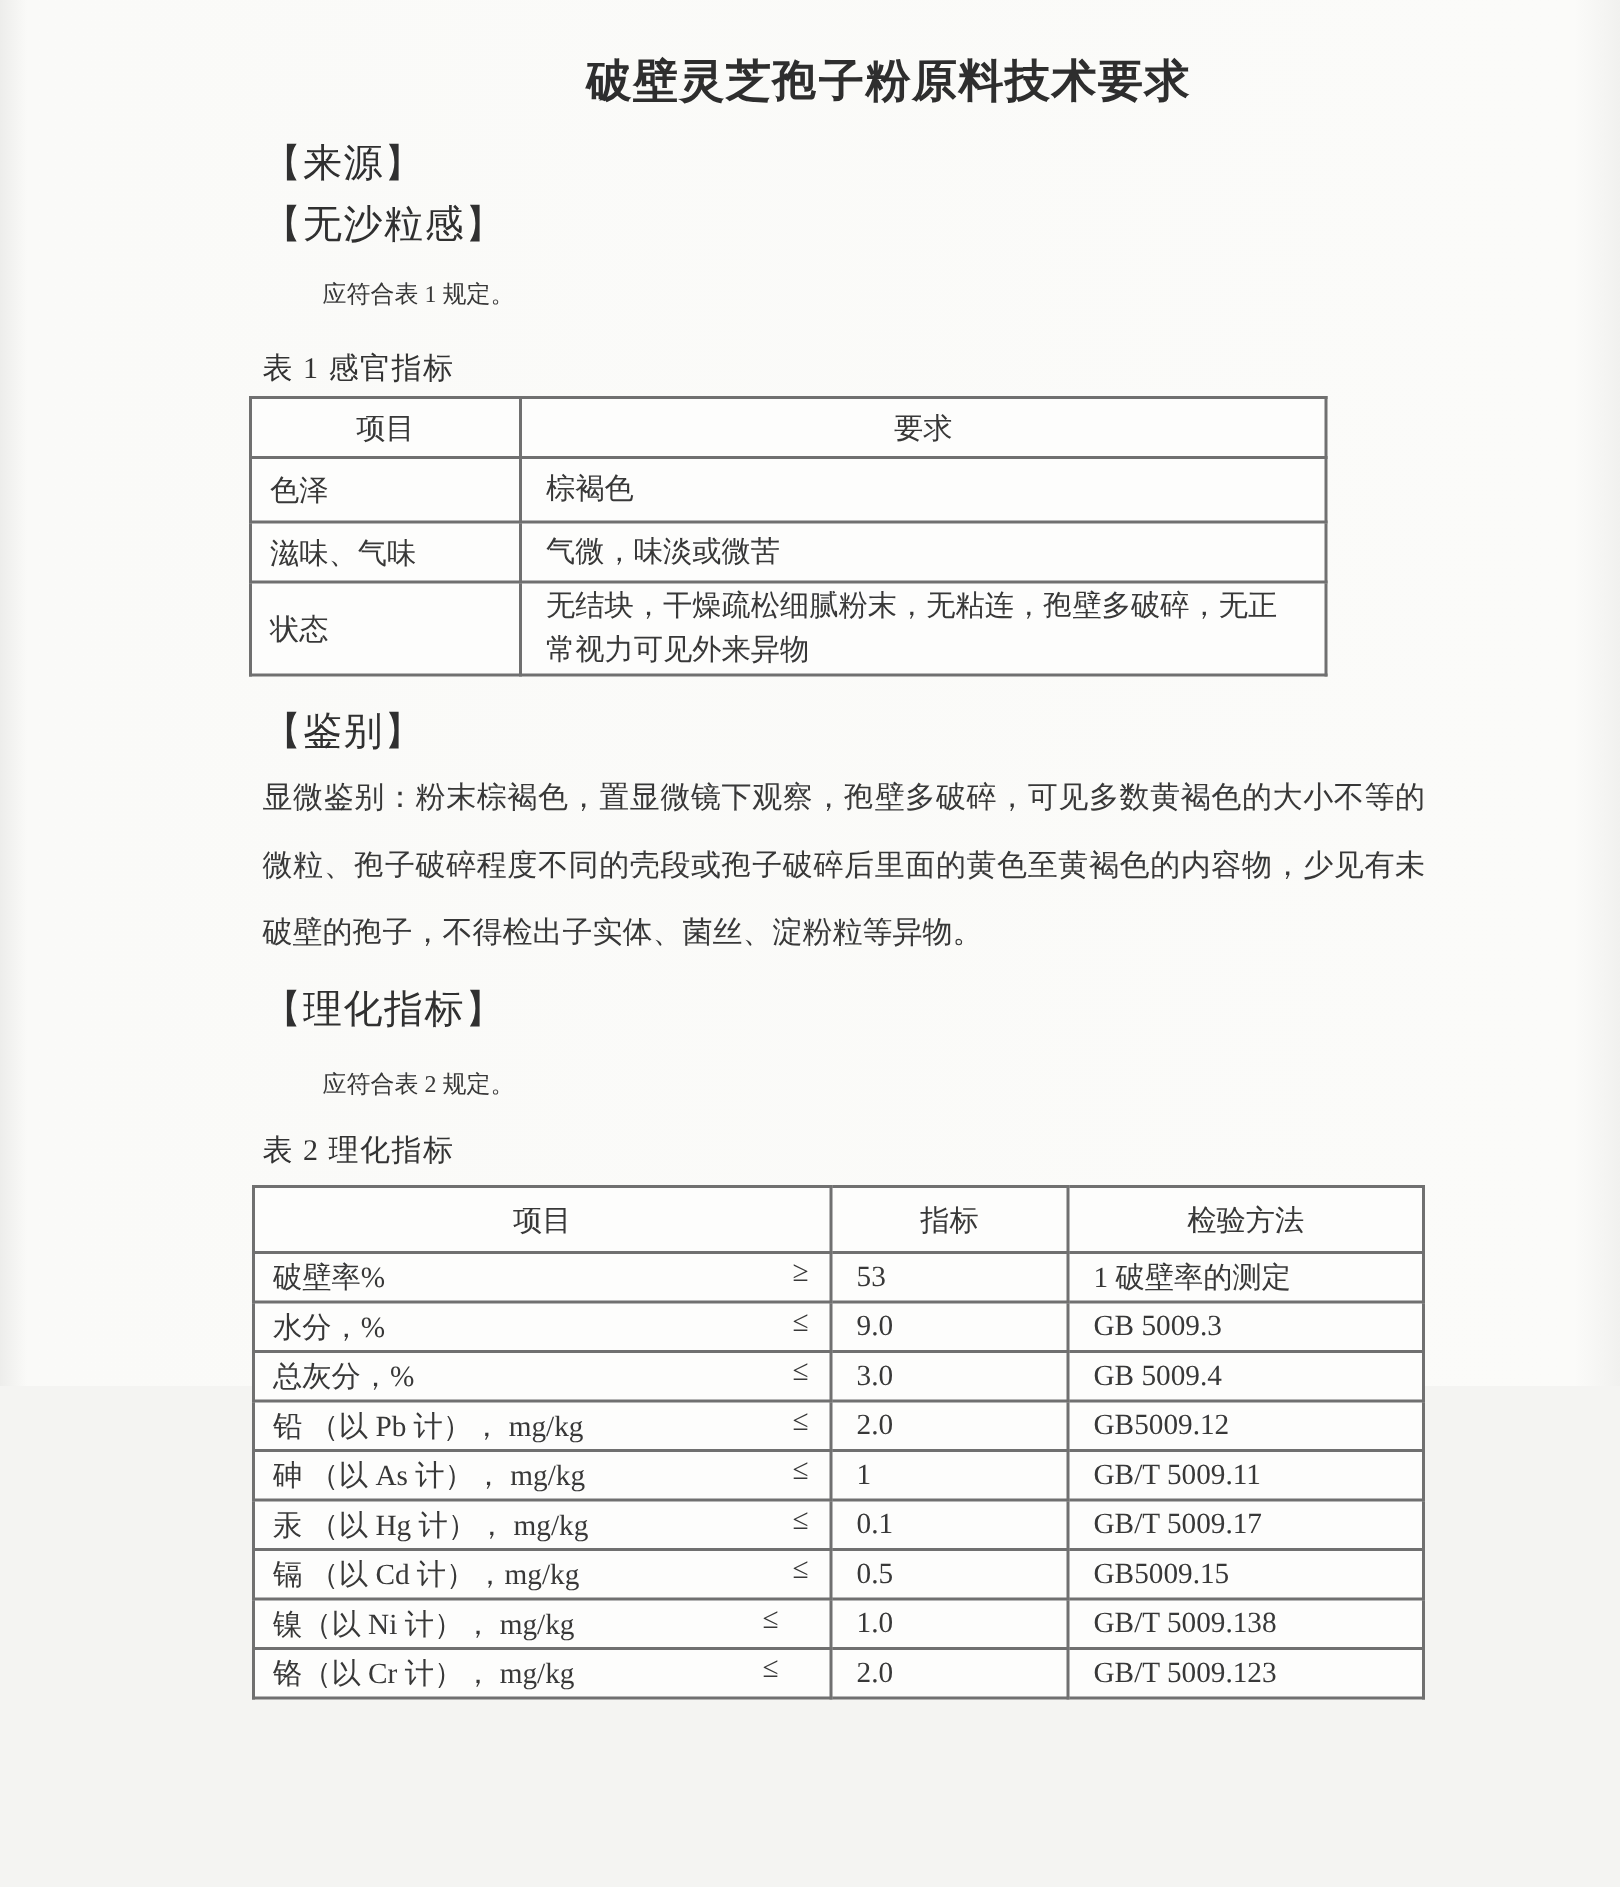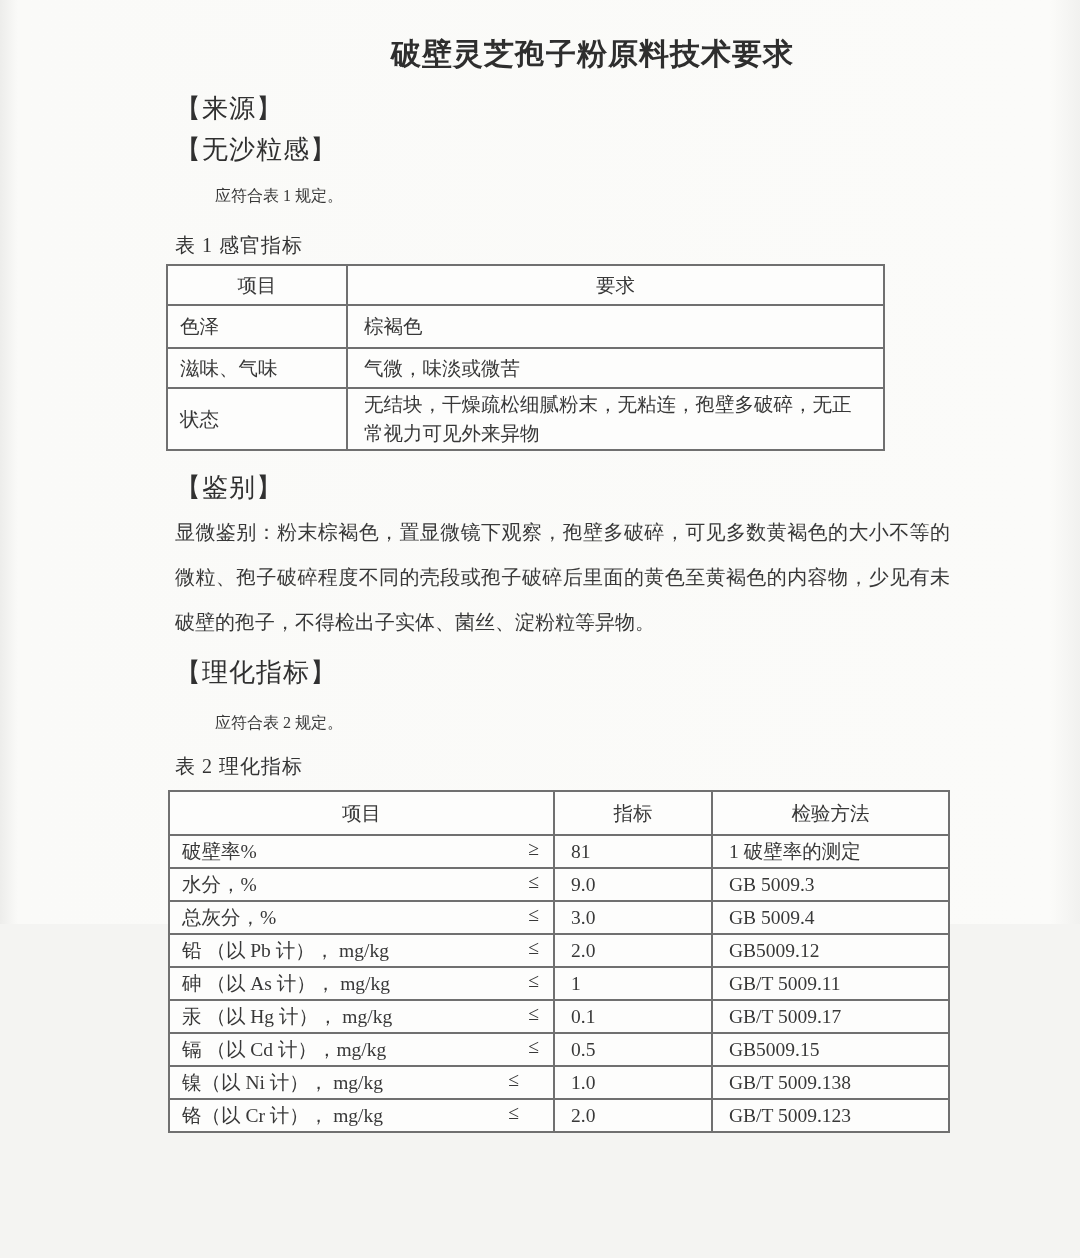--- a/index.html
+++ b/index.html
@@ -174,21 +174,21 @@
         </tr>
       </thead>
       <tbody>
         <tr>
           <td class="item">
               <div class="cell-split">
                 <span>破壁率%</span>
                 <span>≥</span>
               </div>
             </td>
-          <td class="value">81</td>
+          <td class="value">53</td>
           <td class="method">1  破壁率的测定</td>
         </tr>
         <tr>
           <td class="item">
               <div class="cell-split">
                 <span>水分，%</span>
                 <span>≤</span>
               </div>
             </td>
           <td class="value">9.0</td>

